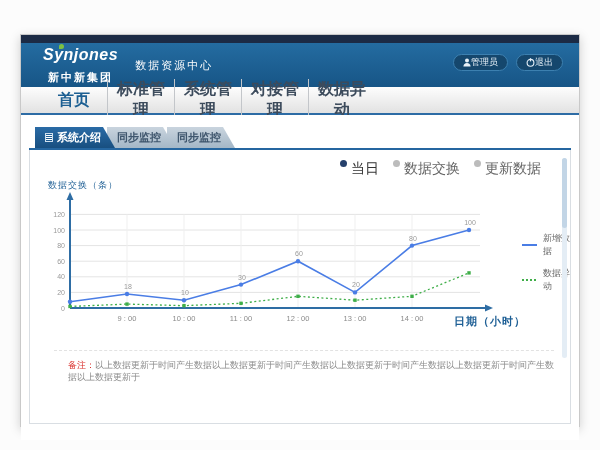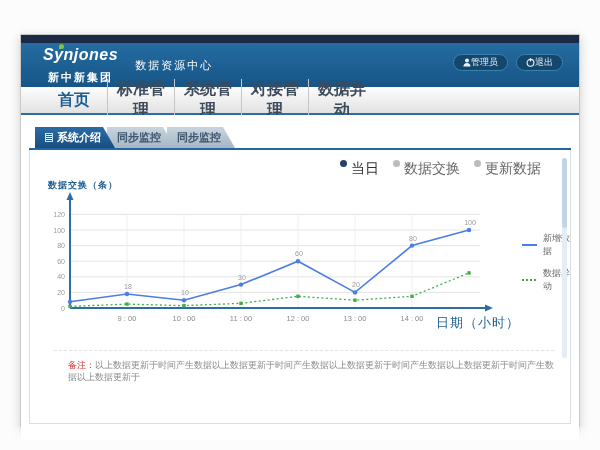--- a/index.html
+++ b/index.html
@@ -29,23 +29,23 @@
     margin-right:-8px;cursor:pointer;clip-path:polygon(0 0,calc(100% - 12px) 0,100% 100%,0 100%);
     color:#3f566d;background:linear-gradient(180deg,#c9d4de,#a4b7c7);}
   .tab.active{color:#fff;background:linear-gradient(180deg,#2a6ba6,#184f80);z-index:2;position:relative;}
   .tab .tabicon{width:8px;height:9px;border:1px solid #cfe0ee;background:linear-gradient(#fff 1px,transparent 1px) 0 3px/6px 2px repeat-y;box-sizing:border-box;}
   .panel{position:relative;border:1px solid #d9dee3;border-top:none;height:273px;background:#fff;}
   .radios{position:absolute;top:10px;right:29px;display:flex;align-items:center;gap:14px;}
   .radio{display:flex;align-items:flex-start;gap:4px;font-size:14px;color:#666;cursor:pointer;}
   .radio .dot{width:7px;height:7px;border-radius:50%;background:#bcbcbc;}
   .radio.selected .dot{background:#25406b;}
   .radio.selected{color:#333;}
-  .ylabel{position:absolute;left:18px;top:29px;font-size:9px;font-weight:bold;color:#1e5f95;letter-spacing:1px;}
+  .ylabel{position:absolute;left:18px;top:29px;font-size:9px;font-weight:normal;color:#1e5f95;letter-spacing:1px;}
   #chart-svg{position:absolute;left:2px;top:38px;}
-  .xlabel{position:absolute;left:406px;top:164px;font-size:13px;font-weight:normal;color:#1e5f95;letter-spacing:1px;}
+  .xlabel{position:absolute;left:424px;top:164px;font-size:11px;font-weight:bold;color:#1e5f95;letter-spacing:1px;}
   .legend{position:absolute;left:492px;top:82px;display:flex;flex-direction:column;gap:9px;}
   .legend-item{display:flex;align-items:center;gap:6px;font-size:9px;color:#666;}
   .legend-swatch{width:20px;height:2px;}
   .scrollbar{position:absolute;right:3px;top:8px;width:5px;height:200px;background:#e4edf5;border-radius:3px;}
   .scrollbar .thumb{width:5px;height:70px;background:#c2d5e6;border-radius:3px;}
   .note{position:absolute;left:24px;right:16px;top:200px;border-top:1px dashed #e2e2e2;
     padding:9px 0 0 14px;font-size:9px;color:#8b8b8b;line-height:1.3;}
   .note-prefix{color:#d9302c;}
 </style>
 </head>

